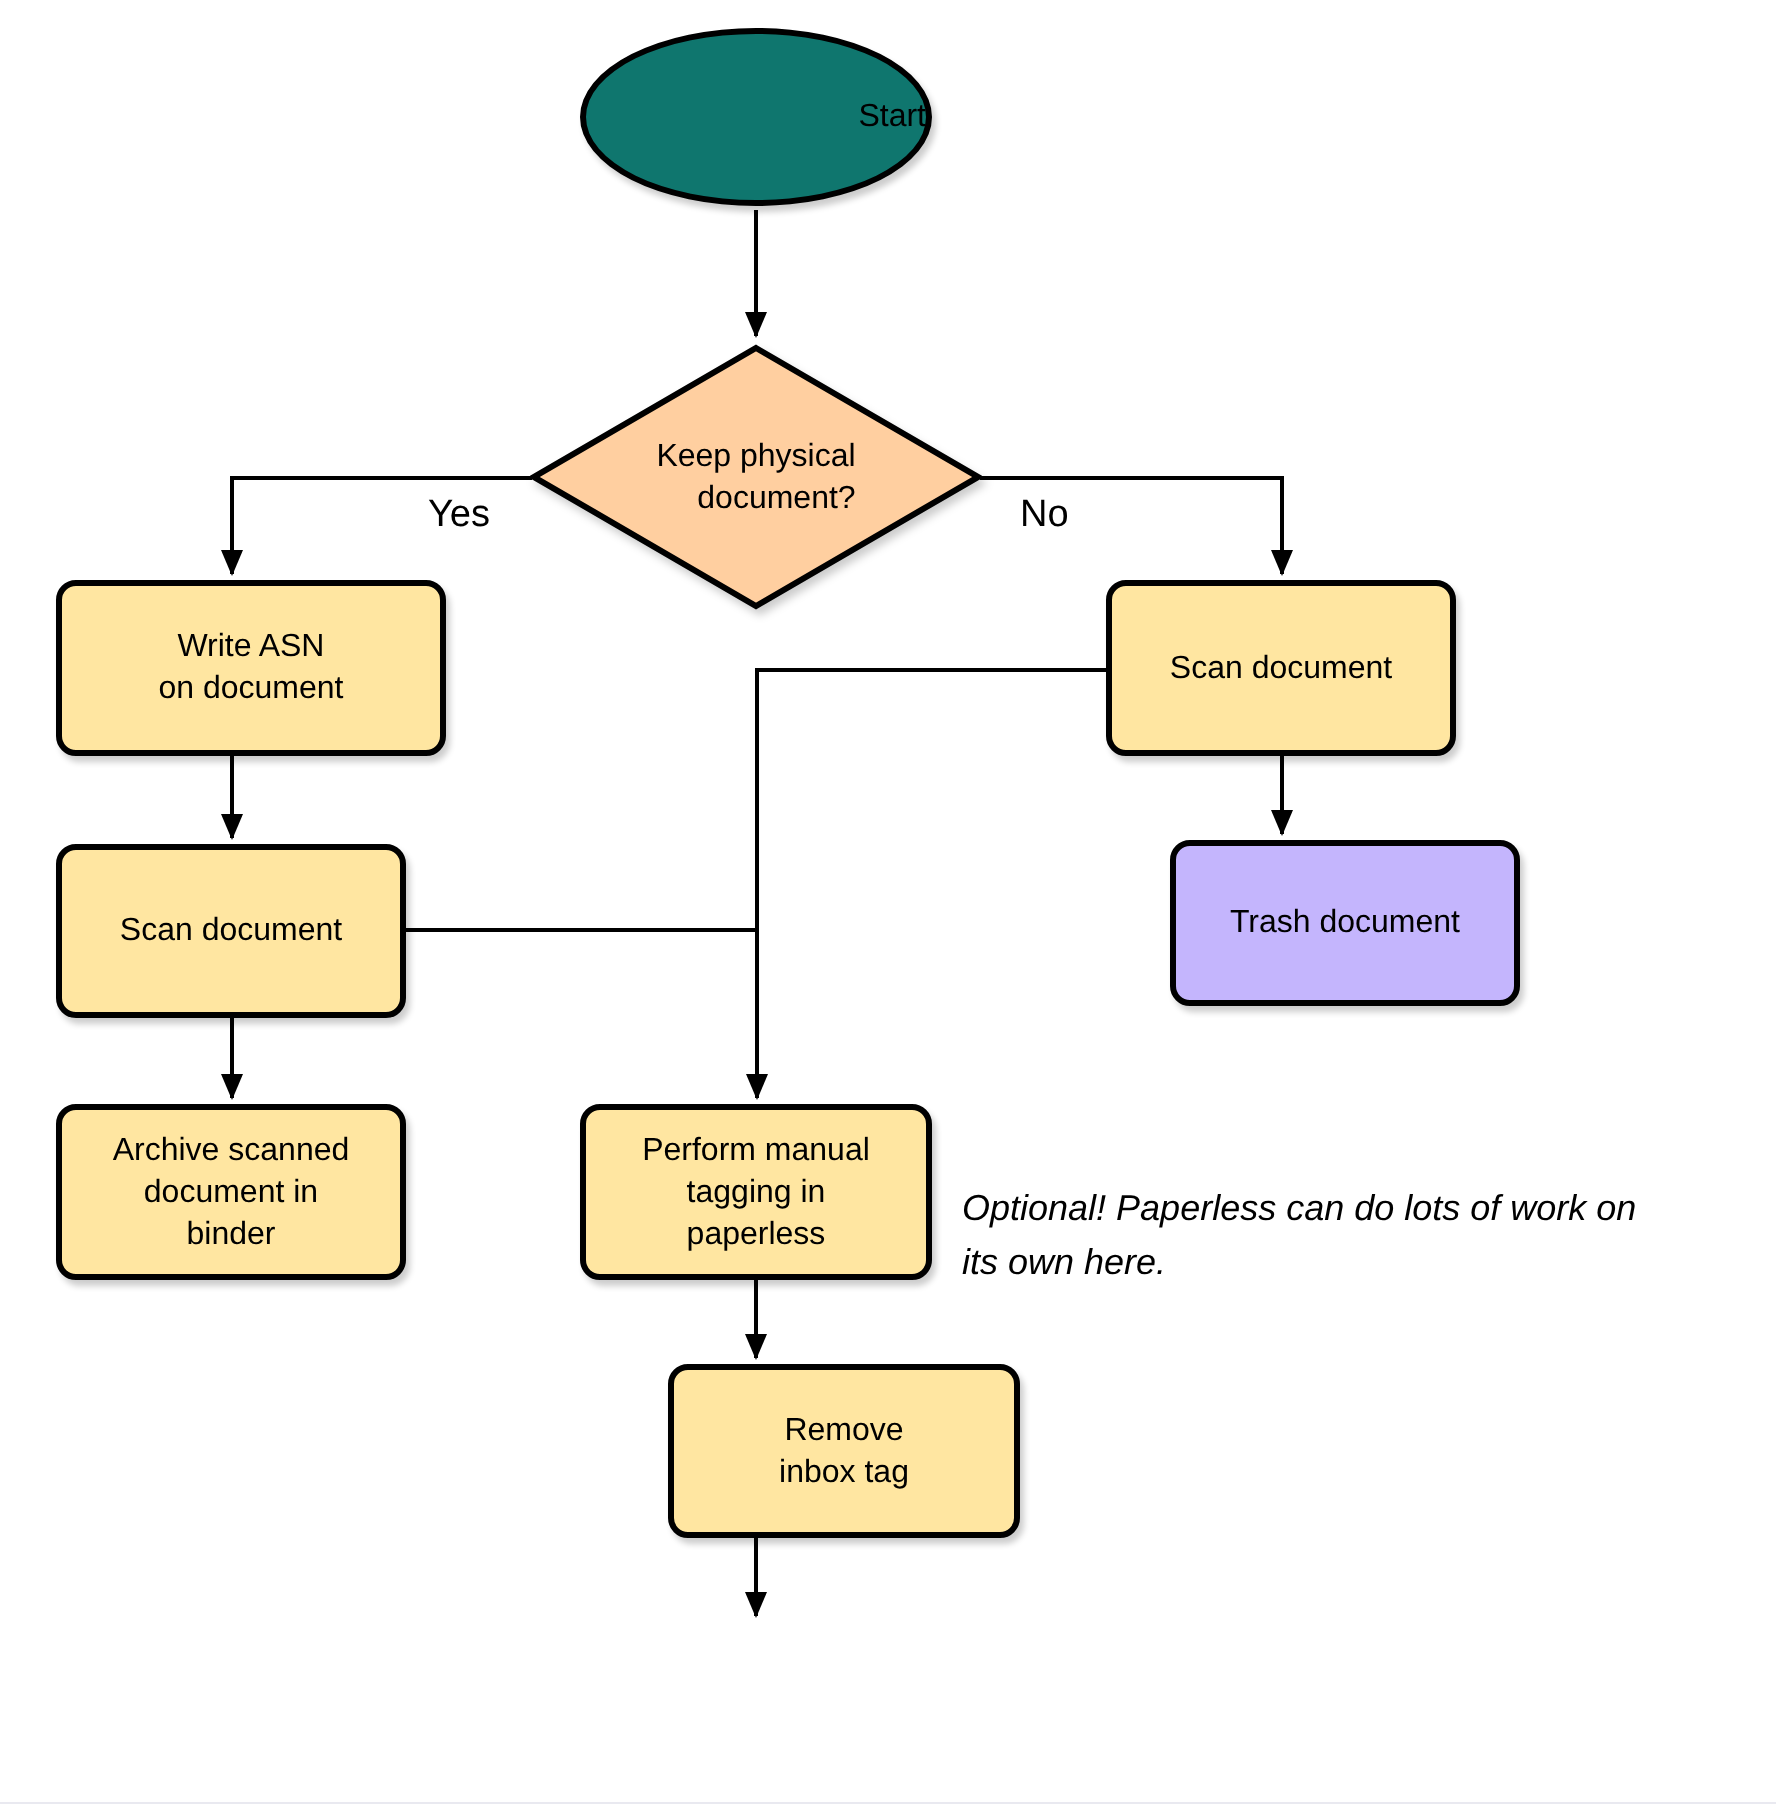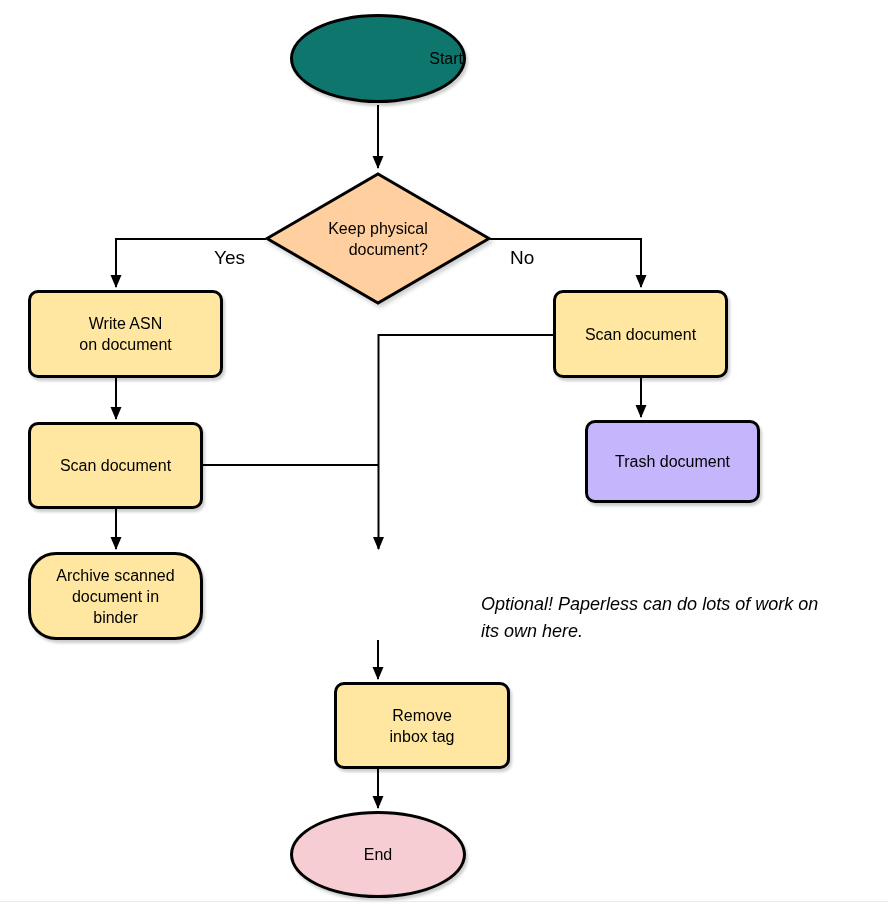--- a/index.html
+++ b/index.html
@@ -118,38 +118,40 @@
   <span class="edge-label" style="left:212px; top:211px;">Yes</span>
   <span class="edge-label" style="left:508px; top:211px;">No</span>
 
   <div class="node process" style="left: 28px; top: 290px; width: 195px; height: 88px; background-color: rgb(255, 230, 161); border-color: rgb(0, 0, 0);">
     <span>Write ASN
 on document</span>
   </div>
   <div class="node process" style="left: 28px; top: 422px; width: 175px; height: 87px; background-color: rgb(255, 230, 161); border-color: rgb(0, 0, 0);">
     <span>Scan document</span>
   </div>
-  <div class="node process" style="left: 28px; top: 552px; width: 175px; height: 88px; background-color: rgb(255, 230, 161); border-color: rgb(0, 0, 0); border-radius: 28px;">
+  <div class="node process" style="left: 28px; top: 552px; width: 175px; height: 88px; background-color: rgb(255, 230, 161); border-color: rgb(0, 0, 0);">
     <span>Archive scanned
 document in
 binder</span>
   </div>
 
   <div class="node process" style="left: 553px; top: 290px; width: 175px; height: 88px; background-color: rgb(255, 230, 161); border-color: rgb(0, 0, 0);">
     <span>Scan document</span>
   </div>
   <div class="node process" style="left: 553px; top: 420px; width: 175px; height: 83px; background-color: #c4b5fd; border-color: rgb(0, 0, 0); margin-left: 32px;">
     <span>Trash document</span>
   </div>
 
+  <div class="node process" style="left: 290px; top: 552px; width: 176px; height: 88px; background-color: rgb(255, 230, 161); border-color: rgb(0, 0, 0);">
+    <span>Perform manual
+tagging in
+paperless</span>
+  </div>
   <div class="node process" style="left: 290px; top: 682px; width: 176px; height: 87px; background-color: rgb(255, 230, 161); border-color: rgb(0, 0, 0); margin-left: 44px;">
     <span>Remove
 inbox tag</span>
-  </div>
-  <div class="node terminal" style="left: 290px; top: 811px; width: 176px; height: 87px; background-color: rgb(246, 205, 210); border-color: rgb(0, 0, 0);">
-    <span>End</span>
   </div>
 
   <div class="note">Optional! Paperless can do lots of work on
 its own here.</div>
 
   <div class="bottom-rule" style="background-color: rgb(233, 233, 240);"></div>
 </div>
 
 </body></html>

